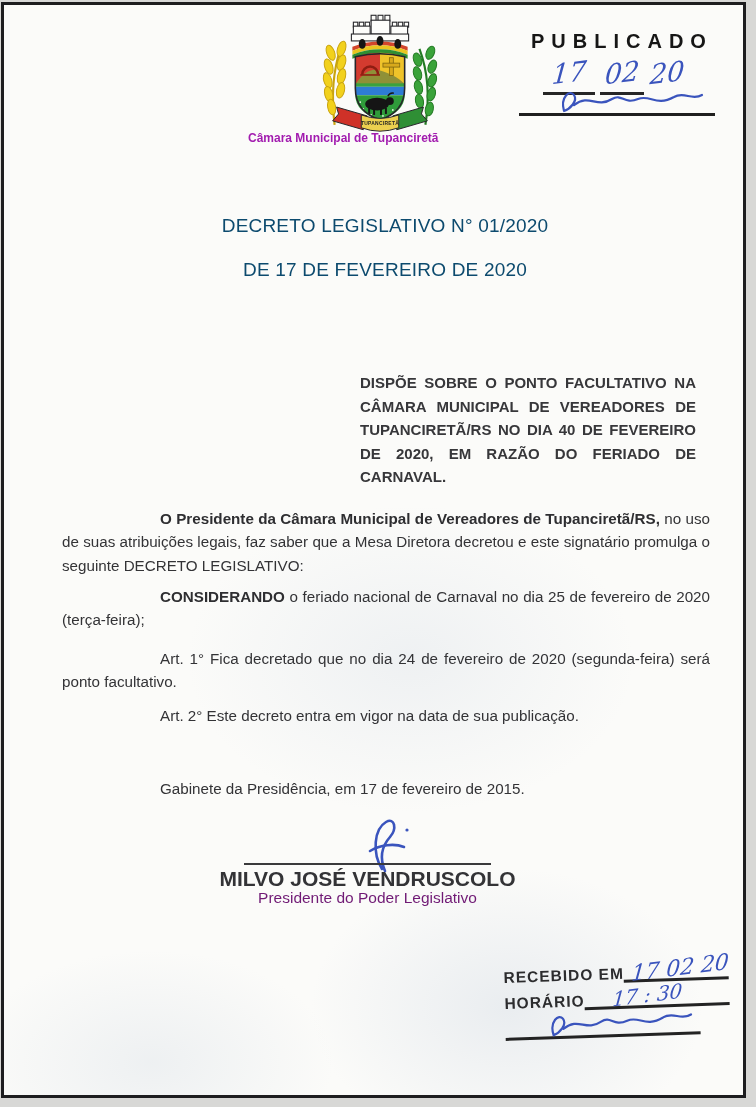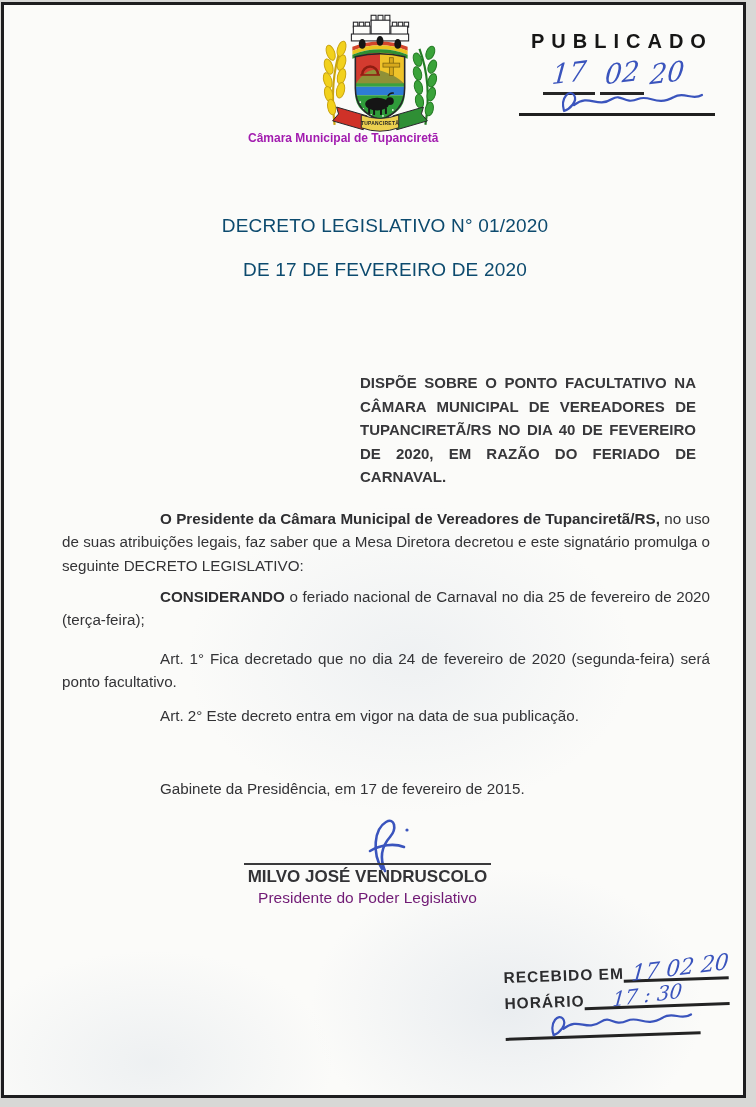--- a/index.html
+++ b/index.html
@@ -26,21 +26,21 @@
   .sig-svg{stroke:#3a54bd;fill:none;stroke-linecap:round;stroke-linejoin:round;}
   
   .title-line{left:60px;width:650px;text-align:center;font-size:19px;color:#0c4a6e;letter-spacing:0.2px;}
   
   .ementa{left:360px;top:371px;width:336px;font-weight:bold;font-size:15px;line-height:23.5px;text-align:justify;color:#37373a;}
   
   .para{left:62px;width:648px;font-size:15.2px;line-height:23.3px;text-align:justify;color:#333336;text-indent:98px;}
   .para b{color:#2e2e31;}
   
   .sig-line{left:244px;top:863px;width:247px;border-top:2px solid #3a3a3c;}
-  .sig-name{left:215px;top:867px;width:305px;text-align:center;font-weight:bold;font-size:17px;color:#333336;}
+  .sig-name{left:215px;top:867px;width:305px;text-align:center;font-weight:bold;font-size:21px;color:#333336;}
   .sig-role{left:215px;top:889px;width:305px;text-align:center;font-size:15.5px;color:#701a75;}
   
   .received{left:503px;top:961px;width:225px;transform:rotate(-2deg);transform-origin:left top;}
   .rcv-row{position:relative;display:flex;align-items:flex-end;height:26px;}
   .rcv-label{font-size:15.5px;font-weight:bold;letter-spacing:1px;color:#2c2c2e;white-space:nowrap;}
   .rcv-line{flex:1;border-bottom:3px solid #232323;height:100%;position:relative;}
   .rcv-hand{position:absolute;bottom:-2px;left:8px;font-size:22px;transform:rotate(-5deg) skewX(-12deg);white-space:nowrap;}
 </style>
 </head>
 <body>

